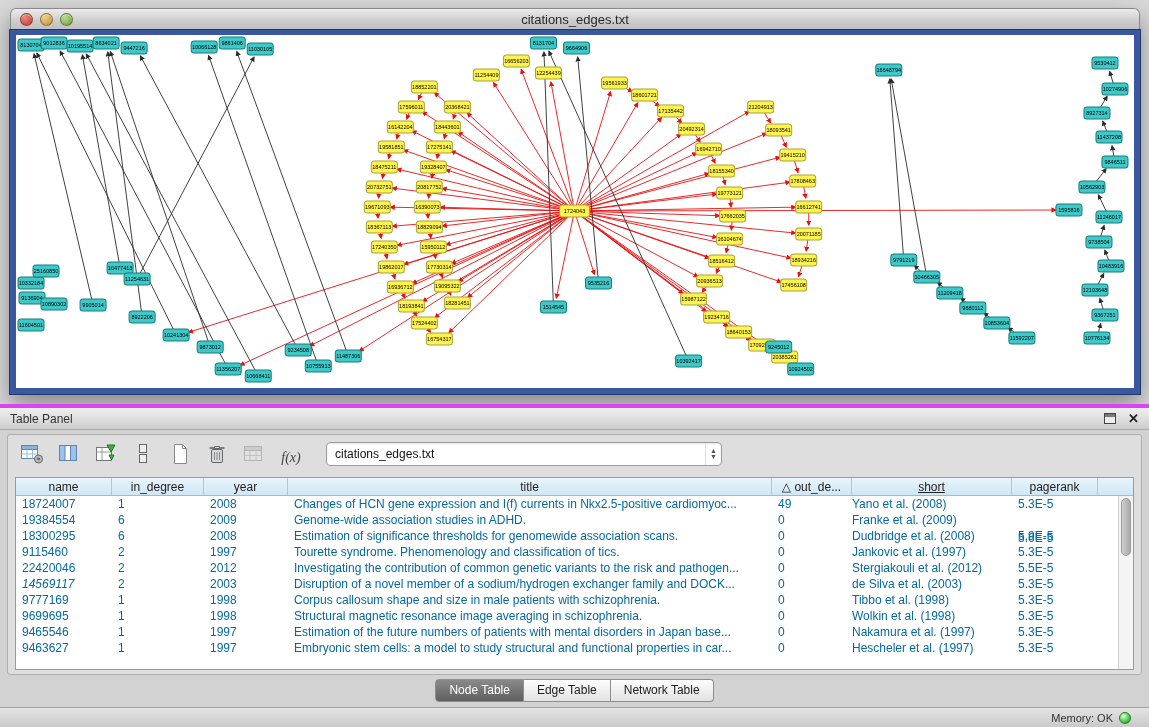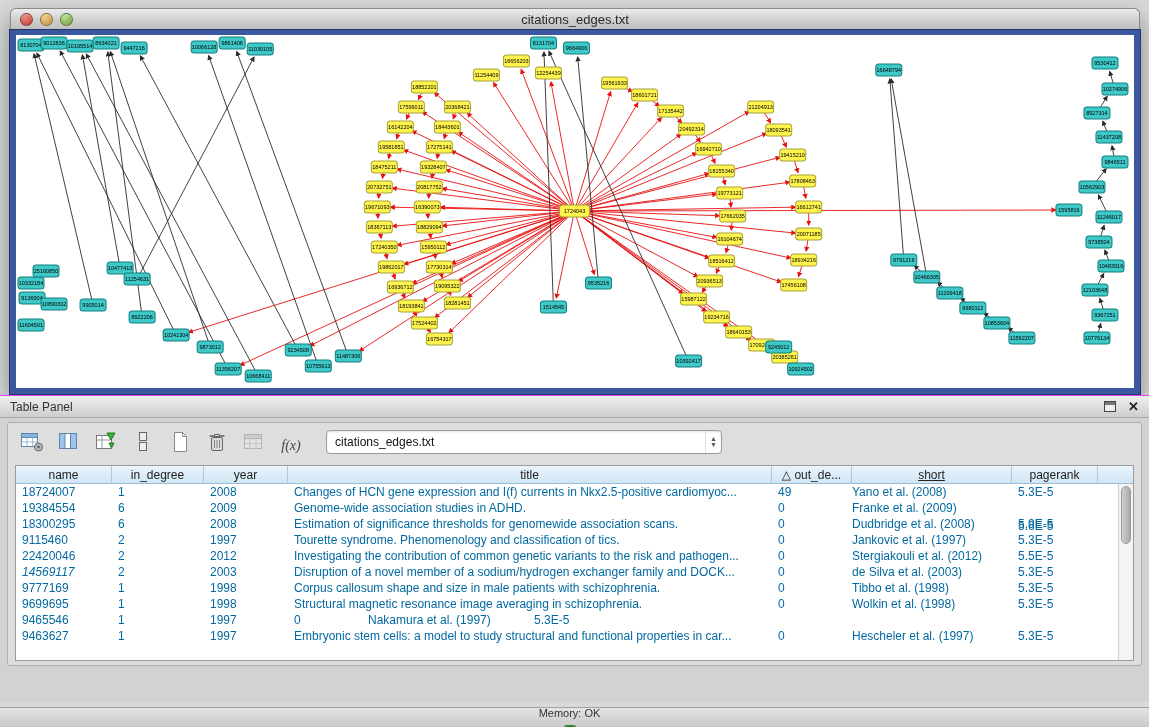--- a/index.html
+++ b/index.html
@@ -32,22 +32,22 @@
   .net-frame {
     position:absolute; top:22px; left:0; right:0; bottom:0;
     background:#fff;
     border:6px solid #3a57a0; border-top-width:5px;
     outline:1px solid #24376b;
   }
   .net-frame svg { display:block; width:100%; height:100%; }
 
   
   .table-panel {
-    position:absolute; left:0; top:395px; width:1149px; height:307px;
-    background:#d2d2d2; border-top:1px solid #d946ef;
+    position:absolute; left:0; top:404px; width:1149px; height:307px;
+    background:#d2d2d2; border-top:4px solid #d946ef;
   }
   .panel-titlebar {
     height:22px; display:flex; align-items:center; padding:0 10px;
     background:linear-gradient(#f0f0f0,#cdcdcd);
     border-bottom:1px solid #a8a8a8; font-size:12px; color:#333;
   }
   .panel-titlebar .spacer { flex:1; }
   .float-icon {
     width:12px; height:11px; border:1px solid #444; position:relative; margin-right:12px;
     background:#eee;
@@ -98,21 +98,21 @@
     border:1px solid #8d8d8d; border-left-width:0;
   }
   .tab:first-child { border-left-width:1px; border-radius:4px 0 0 4px; }
   .tab:last-child { border-radius:0 4px 4px 0; }
   .tab.selected { background:linear-gradient(#8a8a8a,#5f5f5f); color:#fff; }
 
   .status-bar {
     position:absolute; left:0; bottom:0; width:1149px; height:20px;
     background:linear-gradient(#e4e4e4,#c9c9c9); border-top:1px solid #a2a2a2;
     display:flex; align-items:center; justify-content:flex-end; gap:6px;
-    padding-right:10px; font-size:11px; color:#333;flex-direction:column;
+    padding-right:18px; font-size:11px; color:#333;
   }
   .mem-dot { width:12px; height:12px; border-radius:50%; border:1px solid #2a7a2a;
     background:radial-gradient(circle at 35% 30%, #dcffdc, #49c949 60%, #1d8a1d); }
 </style>
 </head>
 <body>
 
 <div class="net-window">
   <div class="titlebar">
     <div class="traffic">
@@ -850,38 +850,44 @@
             <div class="td" style="width: 84px;">1998</div>
             <div class="td" style="width: 484px;">Structural magnetic resonance image averaging in schizophrenia.</div>
             <div class="td" style="width: 80px;">0</div>
             <div class="td center" style="width: 160px;">Wolkin et al. (1998)</div>
             <div class="td" style="width: 86px;">5.3E-5</div>
           </div>
           <div class="tr">
             <div class="td" style="width: 96px;">9465546</div>
             <div class="td" style="width: 92px;">1</div>
             <div class="td" style="width: 84px;">1997</div>
+            <div class="td" style="width: 484px;">Estimation of the future numbers of patients with mental disorders in Japan base...</div>
             <div class="td" style="width: 80px;">0</div>
             <div class="td center" style="width: 160px;">Nakamura et al. (1997)</div>
             <div class="td" style="width: 86px;">5.3E-5</div>
           </div>
           <div class="tr">
             <div class="td" style="width: 96px;">9463627</div>
             <div class="td" style="width: 92px;">1</div>
             <div class="td" style="width: 84px;">1997</div>
             <div class="td" style="width: 484px;">Embryonic stem cells: a model to study structural and functional properties in car...</div>
             <div class="td" style="width: 80px;">0</div>
             <div class="td center" style="width: 160px;">Hescheler et al. (1997)</div>
             <div class="td" style="width: 86px;">5.3E-5</div>
           </div>
         </div>
       <div class="vscroll">
         <div class="vthumb"></div>
       </div>
     </div>
   </div>
 
+  <div class="tabs-row" id="tabs-row">
+      <div class="tab selected">Node Table</div>
+      <div class="tab">Edge Table</div>
+      <div class="tab">Network Table</div>
+    </div>
 </div>
 
 <div class="status-bar">
   <span>Memory: OK</span>
   <span class="mem-dot"></span>
 </div>
 
 </body></html>

